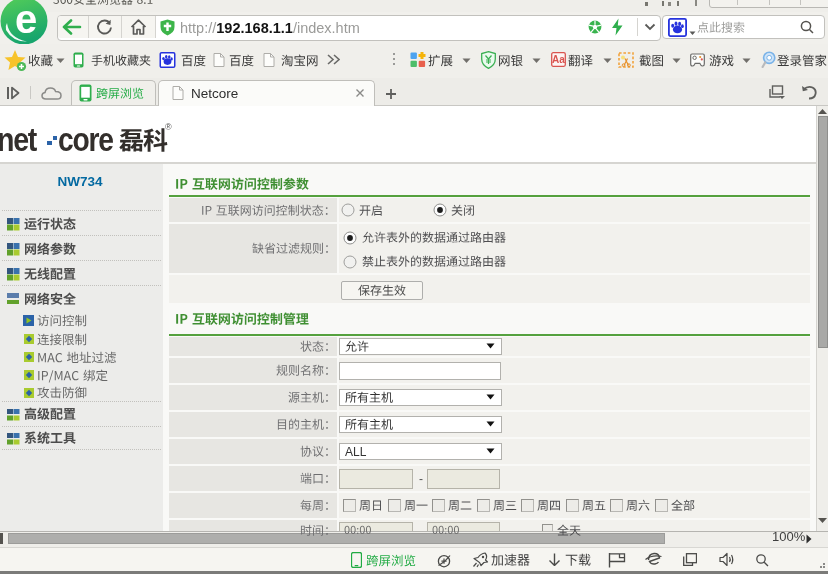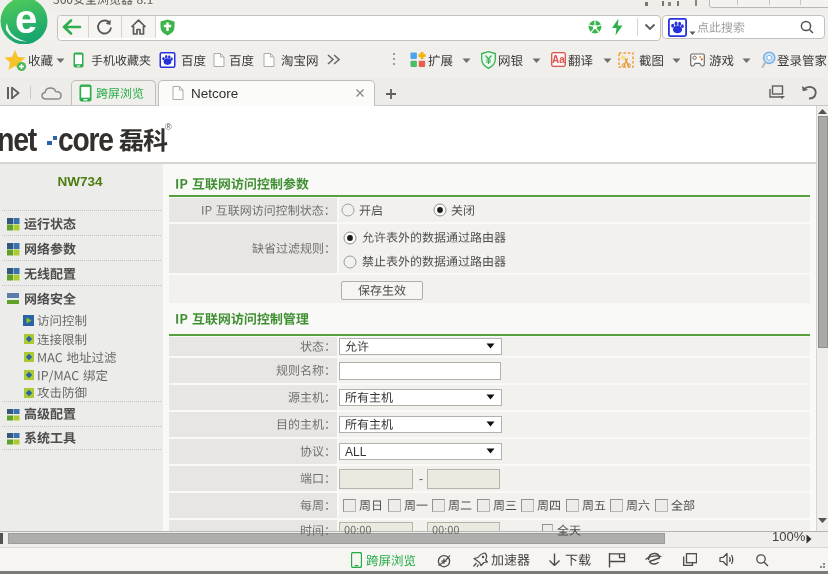--- a/index.html
+++ b/index.html
@@ -207,20 +207,21 @@
 
 <svg class="a" style="left:129px;top:18px" width="19" height="18" viewBox="0 0 19 18">
       <path d="M2.5 9 L9.5 2.2 L16.5 9 M4.5 8 V16 H8 V11.5 H11 V16 H14.5 V8" stroke="#5a5a58" stroke-width="1.7" fill="none" stroke-linejoin="round"></path>
     </svg>
 
 <svg class="a" style="left:160px;top:19px" width="15" height="17" viewBox="0 0 15 17">
       <path d="M7.5 0.5 L14.5 2.5 V8 Q14.5 13.5 7.5 16.5 Q0.5 13.5 0.5 8 V2.5 Z" fill="#3db54a"></path>
       <path d="M7.5 3.5 V12 M3.8 7 H11.2" stroke="#fff" stroke-width="2.4"></path>
     </svg>
 
+<div class="a" style="left:180px;top:19.5px;font-size:14.5px;color:#9b9b99;white-space:nowrap">http://<span style="color:#141414;font-weight:bold">192.168.1.1</span>/index.htm</div>
 
 <svg class="a" style="left:588px;top:20px" width="14" height="14" viewBox="0 0 14 14">
       <circle cx="7" cy="7" r="6.4" fill="#39b44e"></circle>
       <circle cx="7" cy="7" r="2.2" fill="#fff"></circle>
       <g stroke="#fff" stroke-width="1.2">
         <path d="M7 0.6 L7 4.8"></path>
         <path d="M13.2 5.2 L9 6.2"></path>
         <path d="M10.8 12.2 L8.2 8.9"></path>
         <path d="M3.2 12.2 L5.8 8.9"></path>
         <path d="M0.8 5.2 L5 6.2"></path>
@@ -406,21 +407,21 @@
 <div class="a" style="left:0;top:164px;width:163px;height:367px;background:#ececea"></div>
 <div class="a" style="left:163px;top:164px;width:653px;height:367px;background:#f9f9f7"></div>
 
 <div class="a" style="left:2px;top:210px;width:159px;height:0;border-top:1px dotted #c2c1bd"></div>
 <div class="a" style="left:2px;top:235px;width:159px;height:0;border-top:1px dotted #c2c1bd"></div>
 <div class="a" style="left:2px;top:260px;width:159px;height:0;border-top:1px dotted #c2c1bd"></div>
 <div class="a" style="left:2px;top:285px;width:159px;height:0;border-top:1px dotted #c2c1bd"></div>
 <div class="a" style="left:2px;top:401px;width:159px;height:0;border-top:1px dotted #c2c1bd"></div>
 <div class="a" style="left:2px;top:426px;width:159px;height:0;border-top:1px dotted #c2c1bd"></div>
 <div class="a" style="left:2px;top:449px;width:159px;height:0;border-top:1px dotted #c2c1bd"></div>
-<div class="a" style="left:30px;top:174px;width:100px;text-align:center;font-size:13.5px;font-weight:bold;color:#4d7c0f">NW734</div>
+<div class="a" style="left:30px;top:174px;width:100px;text-align:center;font-size:13.5px;font-weight:bold;color:#0369a1">NW734</div>
 
 <div class="a" style="left:7px;top:218px;width:5.5px;height:5.5px;background:#33567e;box-shadow:6.5px 0 0 #3a72ad,0 6.5px 0 #61a12b,6.5px 6.5px 0 #a9cb2f"></div>
 <div class="a" style="left:7px;top:243px;width:5.5px;height:5.5px;background:#33567e;box-shadow:6.5px 0 0 #3a72ad,0 6.5px 0 #61a12b,6.5px 6.5px 0 #a9cb2f"></div>
 <div class="a" style="left:7px;top:268px;width:5.5px;height:5.5px;background:#33567e;box-shadow:6.5px 0 0 #3a72ad,0 6.5px 0 #61a12b,6.5px 6.5px 0 #a9cb2f"></div>
 <div class="a" style="left:7px;top:293px;width:12px;height:4.5px;background:#5b7dab"></div>
 <div class="a" style="left:7px;top:299.5px;width:12px;height:4.5px;background:#61a12b"></div>
 <div class="a" style="left:7px;top:408.5px;width:5.5px;height:5.5px;background:#33567e;box-shadow:6.5px 0 0 #3a72ad,0 6.5px 0 #61a12b,6.5px 6.5px 0 #a9cb2f"></div>
 <div class="a" style="left:7px;top:432.5px;width:5.5px;height:5.5px;background:#33567e;box-shadow:6.5px 0 0 #3a72ad,0 6.5px 0 #61a12b,6.5px 6.5px 0 #a9cb2f"></div>
 
 <svg class="a" style="left:23px;top:315px" width="11" height="11" viewBox="0 0 11 11">

